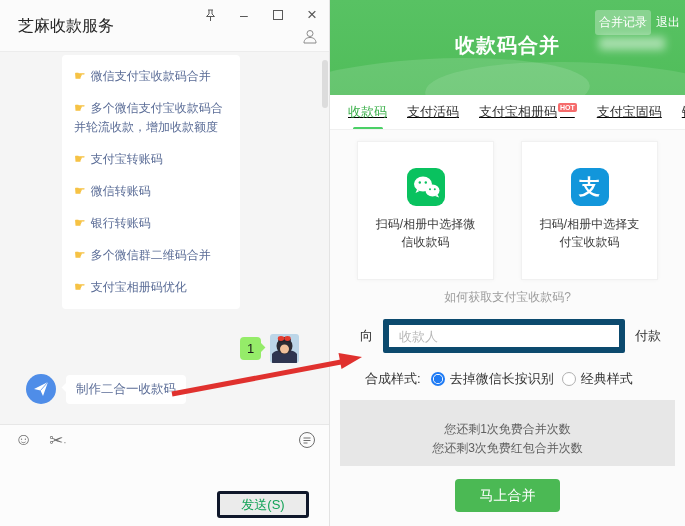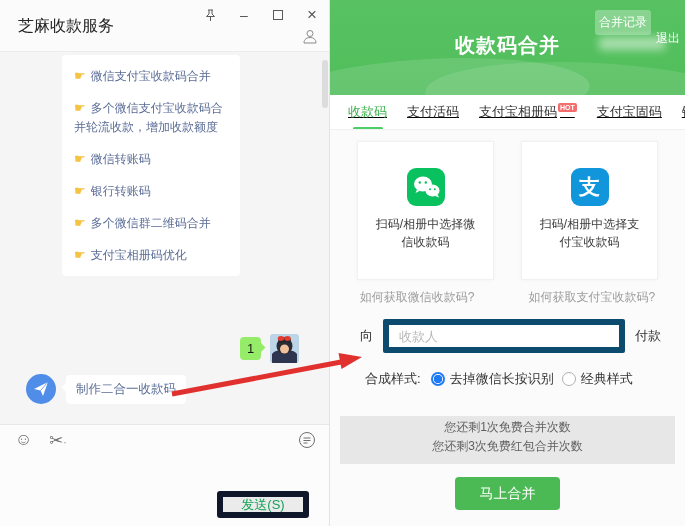--- a/index.html
+++ b/index.html
@@ -36,32 +36,32 @@
   .msg-bubble { position:relative; background:#fff; border-radius:4px; padding:6px 10px; font-size:12.5px; color:#5b6d97; }
   .msg-bubble::before { content:""; position:absolute; left:-3px; top:9px; width:7px; height:7px; background:#fff; transform:rotate(45deg); }
 
   .input-area { position:absolute; left:0; top:424px; width:100%; height:102px; background:#fcfcfc; border-top:1px solid #e7e7e7; }
   .tool-row { position:absolute; left:0; top:0; width:100%; height:30px; }
   .tool-icon { position:absolute; top:5px; font-size:17px; color:#6e6e6e; cursor:pointer; }
   .smiley { left:15px; }
   .scissors { left:49px; }
   .scissors .mini-caret { font-size:10px; color:#8a8a8a; }
   .history-icon { position:absolute; right:13px; top:6px; cursor:pointer; }
-  .send-btn { position:absolute; right:20px; bottom:8px; width:92px; height:27px; background:#ebebeb; border:6px solid #0f172a;
+  .send-btn { position:absolute; right:20px; bottom:8px; width:92px; height:27px; background:#ebebeb; border:3px solid #0f172a;
     border-radius:3px; color:#13a357; font-size:13px; display:flex; align-items:center; justify-content:center; cursor:pointer; }
 
   
   .panel { position:absolute; left:330px; top:0; width:355px; height:526px; background:#fdfdfd; }
   .panel-header { position:relative; width:100%; height:95px; background:linear-gradient(180deg,#58c263 0%,#50bd5a 100%); overflow:hidden; }
   .wave1 { position:absolute; left:-60px; bottom:-34px; width:320px; height:70px; background:rgba(255,255,255,0.13); border-radius:50%; transform:rotate(-3deg); }
   .wave2 { position:absolute; right:-80px; bottom:-44px; width:340px; height:76px; background:rgba(255,255,255,0.11); border-radius:50%; transform:rotate(3deg); }
   .panel-title { position:absolute; left:0; top:32px; width:100%; text-align:center; color:#fff; font-size:20px; font-weight:bold; letter-spacing:1px; }
   .history-chip { position:absolute; right:34px; top:10px; background:rgba(255,255,255,0.3); color:#fff; font-size:12px;
     padding:4px 4px; border-radius:3px; cursor:pointer; }
-  .logout-link { position:absolute; right:5px; top:30px; color:#fff; font-size:12px; cursor:pointer; }
+  .logout-link { position:absolute; right:5px; top:14px; color:#fff; font-size:12px; cursor:pointer; }
   .masked-phone { position:absolute; right:20px; top:37px; width:66px; height:13px; background:rgba(255,255,255,0.5);
     border-radius:2px; filter:blur(4px); }
 
   .tabbar { position:relative; width:100%; height:35px; background:#fff; border-bottom:1px solid #f0f0f0;
     display:flex; align-items:center; padding-left:8px; overflow:hidden; white-space:nowrap;text-decoration:underline; }
   .tab { position:relative; font-size:13px; color:#333; margin:0 10px; padding:9px 0; cursor:pointer; flex:none; }
   .tab.active { color:#3cb04b; }
   .tab.active::after { content:""; position:absolute; left:50%; transform:translateX(-50%); bottom:0; width:30px; height:3px;
     background:#4bd066; border-radius:2px; }
   .hot-badge { position:relative; top:-6px; background:#f56c6c; color:#fff; font-size:7px; font-weight:bold;
@@ -83,21 +83,21 @@
     font-size:13px; color:#333; outline:none; font-family:inherit; }
   .payee-input::placeholder { color:#b8b8b8; }
 
   .style-row { display:flex; align-items:center; margin:17px 0 0 35px; font-size:13px; color:#333; gap:6px; }
   .radio-group { display:flex; align-items:center; gap:8px; margin-left:4px; }
   .radio-opt { display:flex; align-items:center; gap:5px; cursor:pointer; }
   .radio { width:14px; height:14px; border-radius:50%; flex:none; }
   .radio.on { border:2px solid #1f7bf4; background:radial-gradient(circle,#1f7bf4 0 4px,#fff 4.5px); }
   .radio.off { border:1px solid #b0b0b0; background:#fff; }
 
-  .quota-box { margin:28px 10px 0 10px; background:#e7e7e7; padding:2px 0 8px 0; text-align:center; }
+  .quota-box { margin:12px 10px 0 10px; background:#e7e7e7; padding:20px 0 8px 0; text-align:center; }
   .quota-line { font-size:12px; color:#5f5f5f; line-height:1.6; }
 
   .merge-btn { display:block; margin:13px auto 0 auto; width:105px; height:33px; background:#4bb954; border:none;
     border-radius:4px; color:#fff; font-size:14px; cursor:pointer; font-family:inherit; }
 
   .more-styles { display:flex; align-items:center; justify-content:center; margin-top:17px; gap:8px; }
   .ms-dot { color:#333; font-weight:bold; }
   .ms-text { font-size:13.5px; color:#2f2f2f; font-weight:bold; letter-spacing:1px; }
 
   .arrow-overlay { position:absolute; left:0; top:0; pointer-events:none; z-index:60; }
@@ -131,20 +131,21 @@
           </svg>
       </span>
     </div>
 
     <div class="chat-area">
       <div class="chat-scrollbar"></div>
 
       <div class="feature-bubble">
         <div class="feat"><span class="finger">☛</span><span>微信支付宝收款码合并</span></div>
         <div class="feat"><span class="finger">☛</span><span>多个微信支付宝收款码合并轮流收款，增加收款额度</span></div>
+        <div class="feat"><span class="finger">☛</span><span>支付宝转账码</span></div>
         <div class="feat"><span class="finger">☛</span><span>微信转账码</span></div>
         <div class="feat"><span class="finger">☛</span><span>银行转账码</span></div>
         <div class="feat"><span class="finger">☛</span><span>多个微信群二维码合并</span></div>
         <div class="feat"><span class="finger">☛</span><span>支付宝相册码优化</span></div>
       </div>
 
       <div class="outgoing-row">
         <div class="badge-bubble">1</div>
         <div class="avatar-img">
           <svg width="29" height="29" viewBox="0 0 29 29">
@@ -225,21 +226,20 @@
         </div>
         <div class="qr-card">
           <span class="app-icon alipay-bg">
               <span>支</span>
             </span>
           <div class="card-title">扫码/相册中选择支付宝收款码</div>
         </div>
       </div>
 
       <div class="help-row">
-        <span class="help-link">如何获取微信收款码?</span>
         <span class="help-link">如何获取支付宝收款码?</span>
       </div>
 
       <div class="pay-row">
         <span class="pay-label">向</span>
         <input class="payee-input" type="text" placeholder="收款人" style="">
         <span class="pay-label">付款</span>
       </div>
 
       <div class="style-row">

